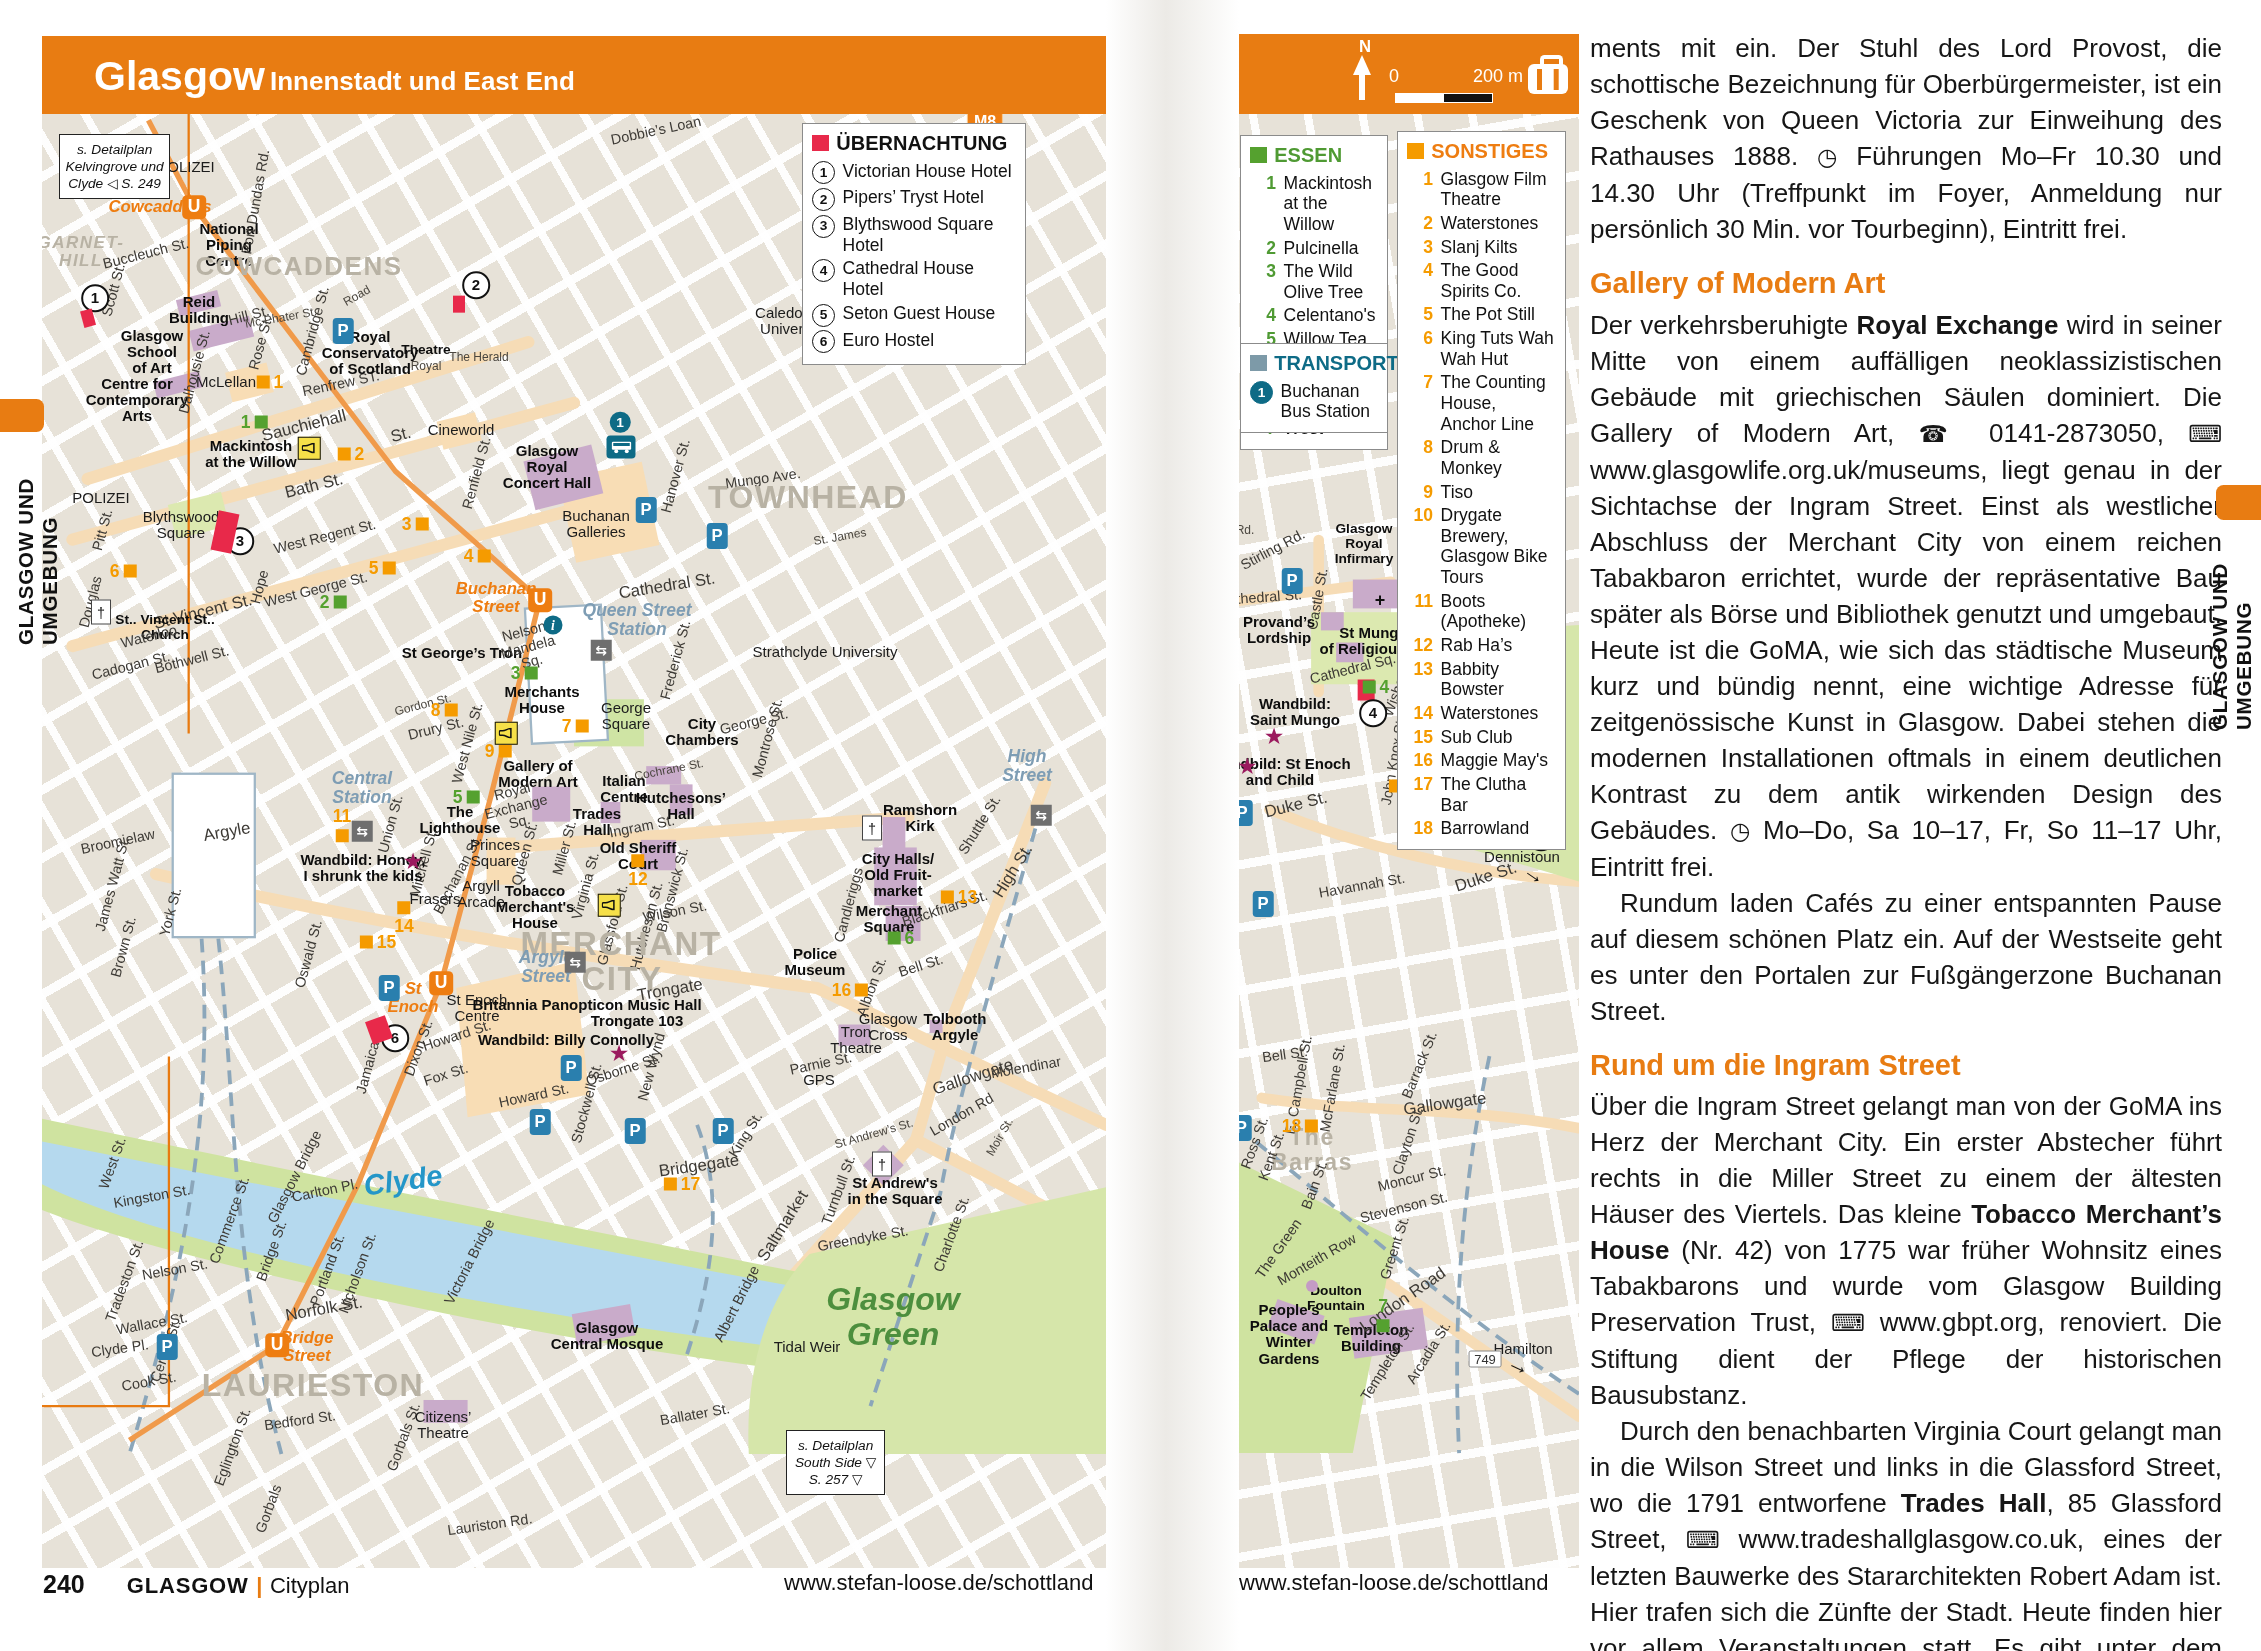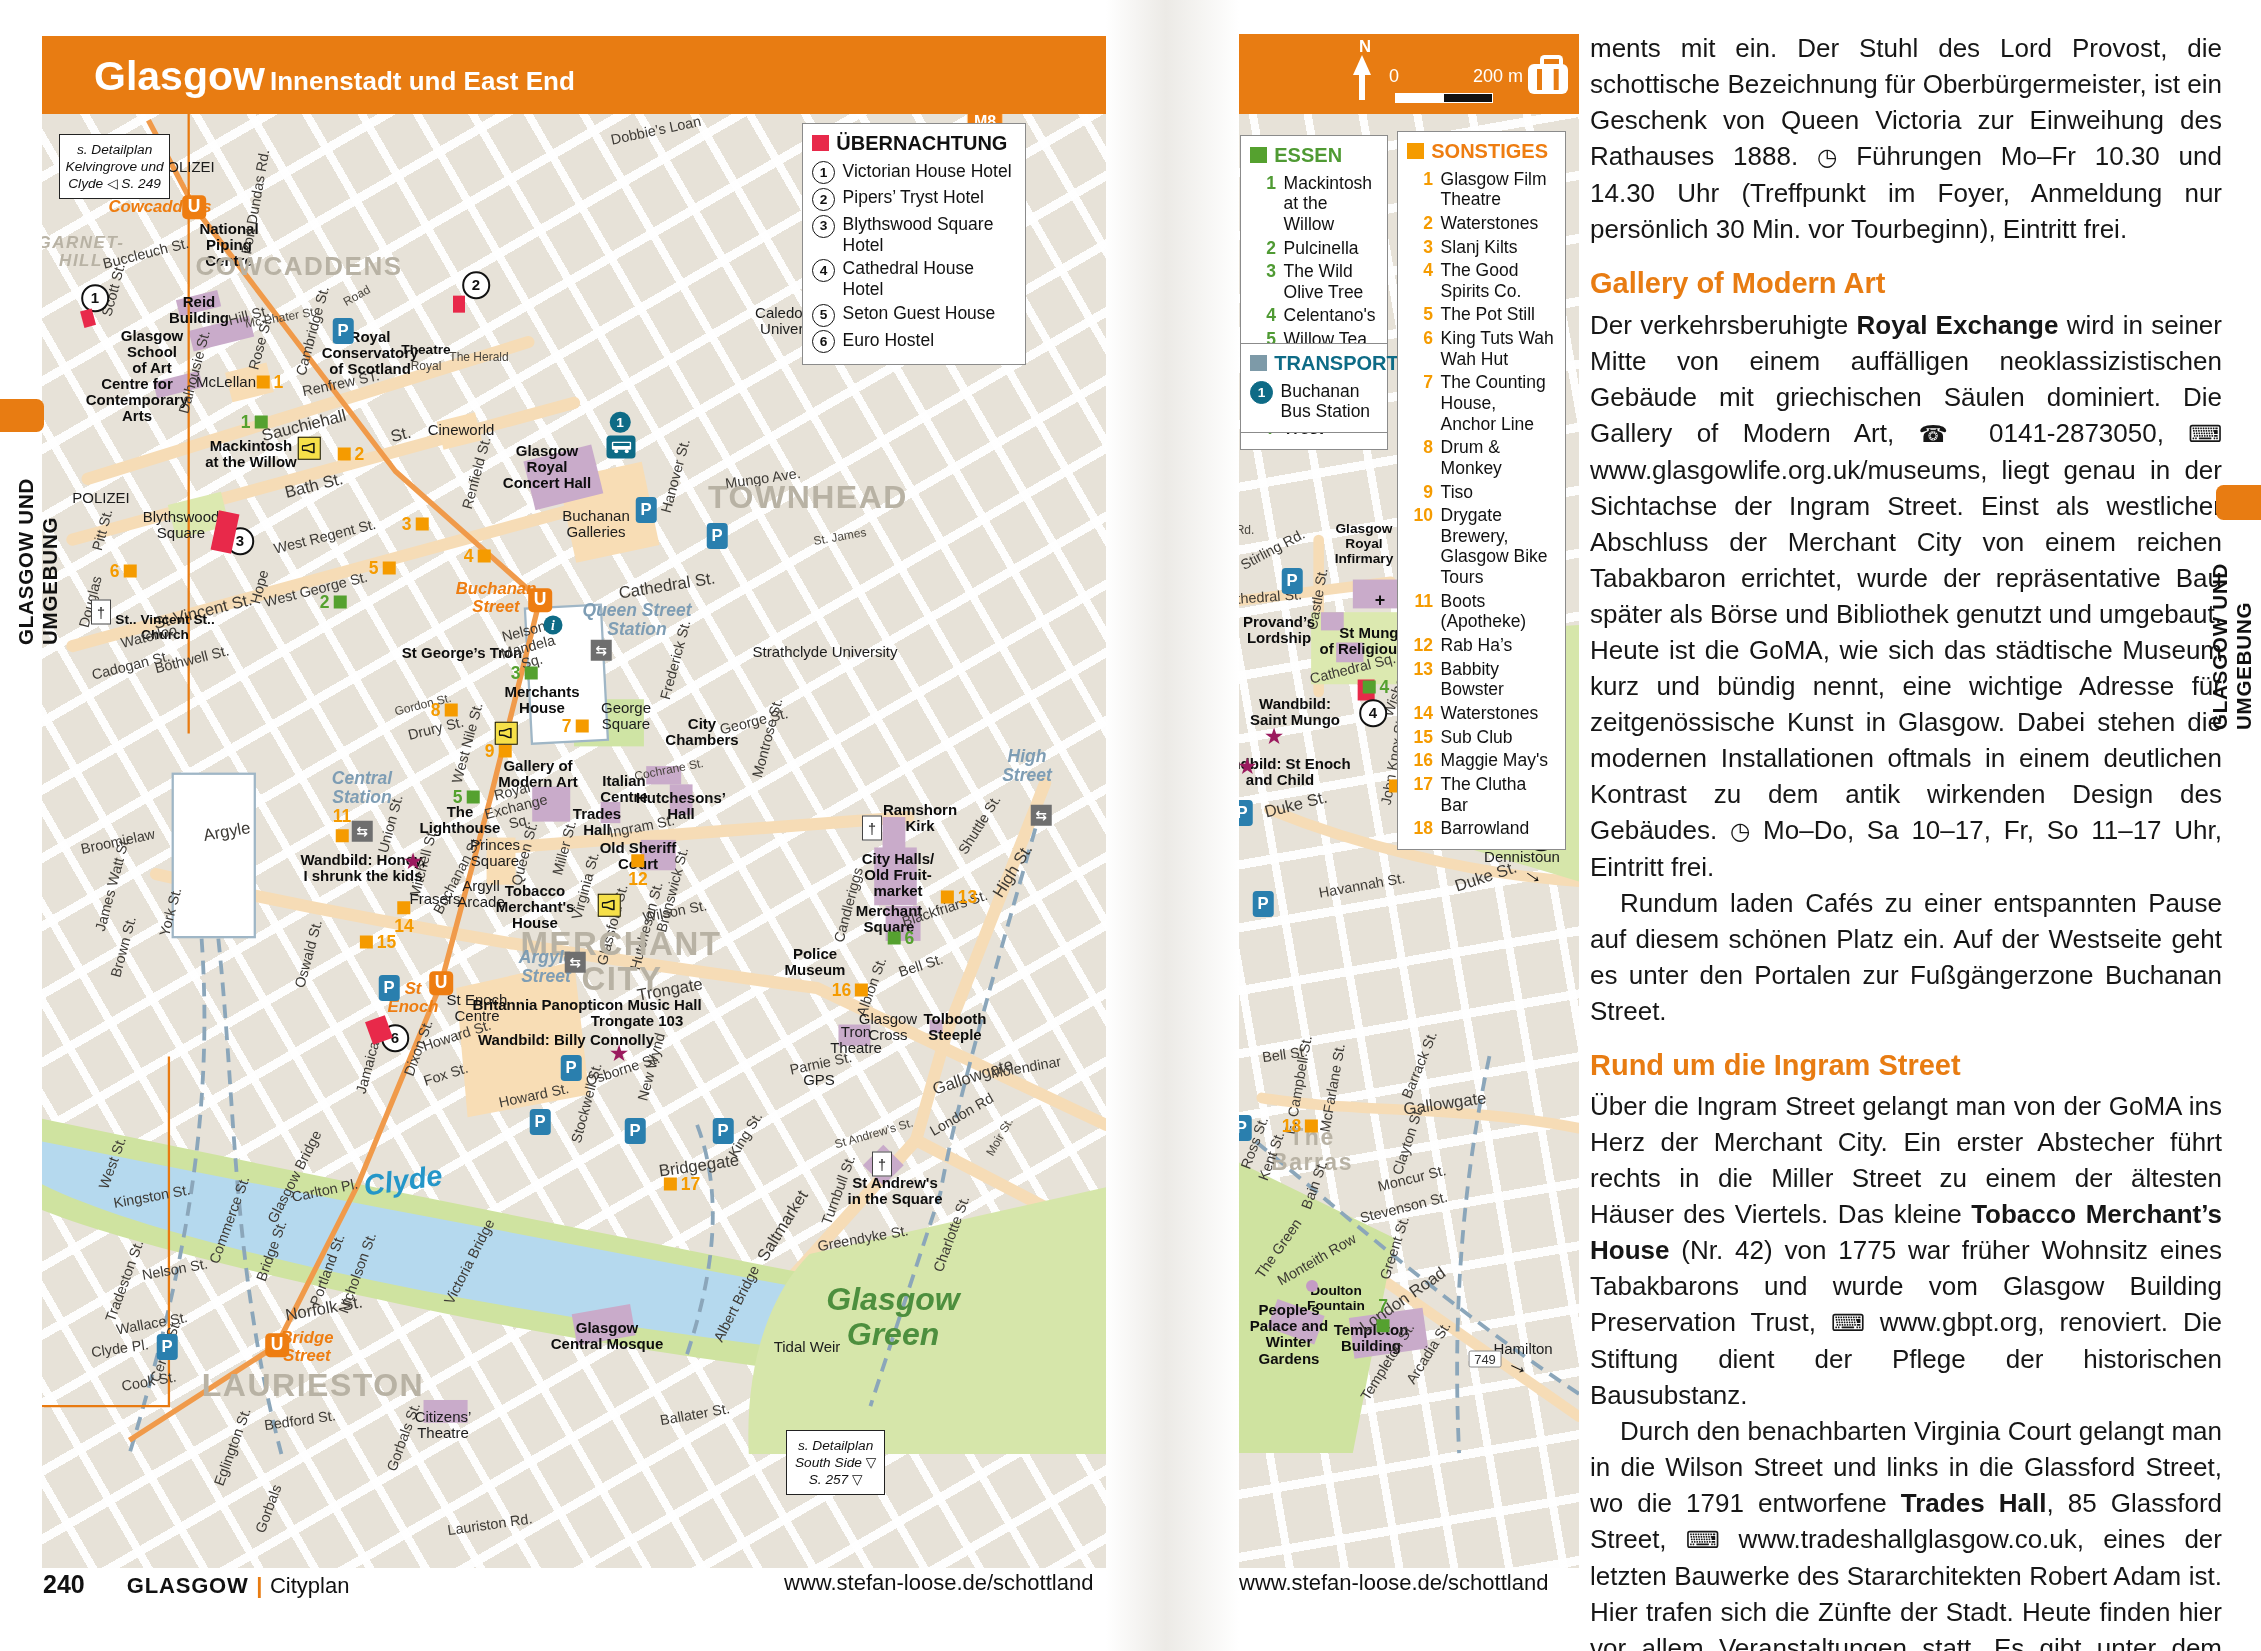--- a/index.html
+++ b/index.html
@@ -385,21 +385,21 @@
         <div class="lb c-street" style="left: 545px; top: 989px; transform: translate(-50%, -50%) rotate(-75deg);">Stockwell St.</div>
         <div class="lb c-street" style="left: 581px; top: 956px; transform: translate(-50%, -50%) rotate(-18deg);">Osborne St.</div>
         <div class="lb c-street" style="left: 610px; top: 953px; transform: translate(-50%, -50%) rotate(-75deg);">New Wynd</div>
         <div class="lb c-street" style="left: 779px; top: 950px; transform: translate(-50%, -50%) rotate(-12deg);">Parnie  St.</div>
         <div class="lb c-plain" style="left: 777px; top: 966px; transform: translate(-50%, -50%);">GPS</div>
         <div class="lb c-plain" style="left: 814px; top: 926px; transform: translate(-50%, -50%);">Tron
 Theatre</div>
         <div class="lb c-plain" style="left: 846px; top: 913px; transform: translate(-50%, -50%);">Glasgow
 Cross</div>
         <div class="lb c-poi" style="left: 913px; top: 913px; transform: translate(-50%, -50%);">Tolbooth
-Steeple</div>
+Argyle</div>
         <div class="lb c-street" style="left: 931px; top: 963px; font-size: 16.7px; transform: translate(-50%, -50%) rotate(-18deg);">Gallowgate</div>
         <div class="lb c-street" style="left: 984px; top: 954px; transform: translate(-50%, -50%) rotate(-10deg);">Molendinar</div>
         <div class="lb c-street" style="left: 920px; top: 1001px; transform: translate(-50%, -50%) rotate(-30deg);">London Rd</div>
         <div class="lb c-streetS" style="left: 832px; top: 1020px; transform: translate(-50%, -50%) rotate(-16deg);">St Andrew’s St.</div>
         <div class="lb c-streetS" style="left: 958px; top: 1023px; transform: translate(-50%, -50%) rotate(-60deg);">Moir St.</div>
         <div class="lb c-street" style="left: 657px; top: 1052px; font-size: 16.7px; transform: translate(-50%, -50%) rotate(-8deg);">Bridgegate</div>
         <div class="lb c-street" style="left: 704px; top: 1021px; transform: translate(-50%, -50%) rotate(-58deg);">King St.</div>
         <div class="lb c-street" style="left: 741px; top: 1112px; font-size: 16.7px; transform: translate(-50%, -50%) rotate(-58deg);">Saltmarket</div>
         <div class="lb c-street" style="left: 797px; top: 1076px; transform: translate(-50%, -50%) rotate(-70deg);">Turnbull St.</div>
         <div class="lb c-poi" style="left: 853px; top: 1077px; transform: translate(-50%, -50%);">St Andrew's

